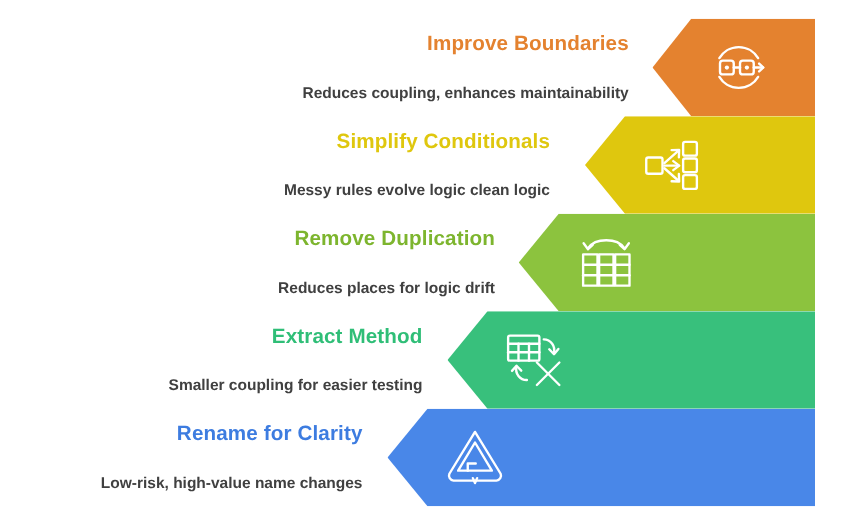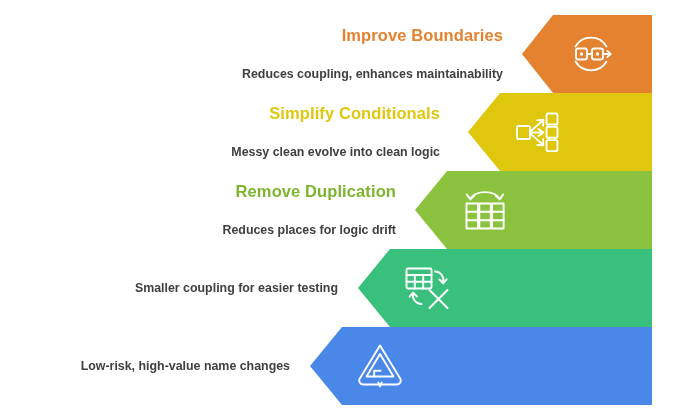--- a/index.html
+++ b/index.html
@@ -112,21 +112,21 @@
         <path d="M24 28 H29"></path>
         <path d="M40 28 H47.5"></path>
         <path d="M44.3 24.9 L47.6 28 L44.3 31.1"></path>
       </svg>
         </div>
       </div>
     </div>
     <div class="row" style="top: 93px;">
       <div class="row-text" style="left: 102px; width: 360px;">
         <div class="row-title" style="color: rgb(223, 199, 14);">Simplify Conditionals</div>
-        <div class="row-sub">Messy clean evolve into clean logic</div>
+        <div class="row-sub">Messy rules evolve logic clean logic</div>
       </div>
       <div class="arrow" style="left: 468px; width: 184px;">
         <svg class="arrow-shape" viewBox="0 0 184 78" preserveAspectRatio="none">
           <polygon points="32,0 184,0 184,78 32,78 0,39" fill="#DFC70E"></polygon>
         </svg>
         <div class="arrow-icon" style="left: 42px;">
       <svg viewBox="0 0 56 56" fill="none" stroke="#ffffff" stroke-width="1.9" stroke-linecap="round" stroke-linejoin="round">
         <rect x="7" y="22" width="13" height="13" rx="1.6"></rect>
         <rect x="36.5" y="9.5" width="11" height="11" rx="1.6"></rect>
         <rect x="36.5" y="22.8" width="11" height="11" rx="1.6"></rect>
@@ -163,20 +163,21 @@
             <path d="M22.3 38.2 H33.8"></path>
         <rect x="35.1" y="21.5" width="11.5" height="25"></rect>
         <path d="M35.1 29.8 H46.6"></path>
             <path d="M35.1 38.2 H46.6"></path>
       </svg>
         </div>
       </div>
     </div>
     <div class="row" style="top: 249px;">
       <div class="row-text" style="left: 10px; width: 350px;">
+        <div class="row-title" style="color: rgb(47, 190, 119);">Extract Method</div>
         <div class="row-sub">Smaller coupling for easier testing</div>
       </div>
       <div class="arrow" style="left: 358px; width: 294px;">
         <svg class="arrow-shape" viewBox="0 0 294 78" preserveAspectRatio="none">
           <polygon points="32,0 294,0 294,78 32,78 0,39" fill="#38C07C"></polygon>
         </svg>
         <div class="arrow-icon" style="left: 42px;">
       <svg viewBox="0 0 56 56" fill="none" stroke="#ffffff" stroke-width="1.9" stroke-linecap="round" stroke-linejoin="round">
         <rect x="6.5" y="8.5" width="25" height="20" rx="1.4"></rect>
         <path d="M6.5 15 H31.5"></path>
@@ -188,20 +189,21 @@
         <path d="M21.5 44 A8.5 8.5 0 0 1 13.2 33.4"></path>
         <path d="M9.6 36.7 L13.2 32.6 L17 36.5"></path>
         <path d="M29.5 30 L47.5 48"></path>
         <path d="M47.5 30 L29.5 48"></path>
       </svg>
         </div>
       </div>
     </div>
     <div class="row" style="top: 327px;">
       <div class="row-text" style="left: 0px; width: 312px;">
+        <div class="row-title" style="color: rgb(61, 124, 224);">Rename for Clarity</div>
         <div class="row-sub">Low-risk, high-value name changes</div>
       </div>
       <div class="arrow" style="left: 310px; width: 342px;">
         <svg class="arrow-shape" viewBox="0 0 342 78" preserveAspectRatio="none">
           <polygon points="32,0 342,0 342,78 32,78 0,39" fill="#4987E8"></polygon>
         </svg>
         <div class="arrow-icon" style="left: 42px;">
       <svg viewBox="0 0 56 56" fill="none" stroke="#ffffff" stroke-width="1.9" stroke-linecap="round" stroke-linejoin="round">
         <path d="M28 7.5 L48.5 41 A4 4 0 0 1 45.2 46.5 H10.8 A4 4 0 0 1 7.5 41 Z"></path>
         <path d="M28 16 L41.5 38.5 H14.5 Z"></path>

